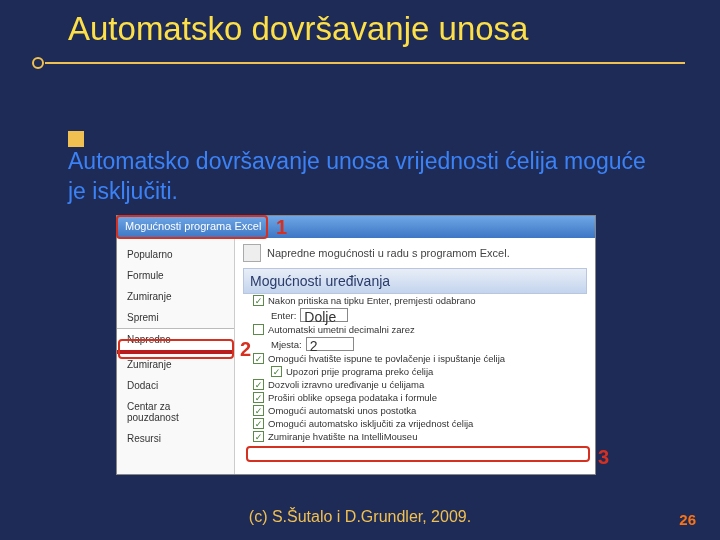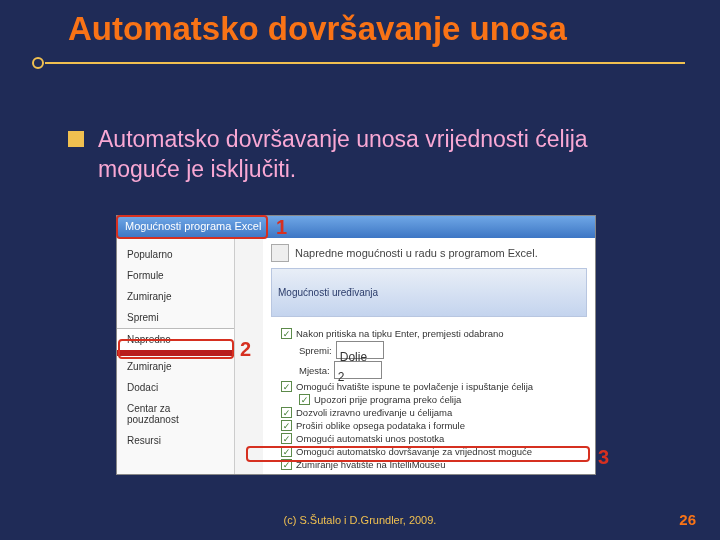--- a/index.html
+++ b/index.html
@@ -7,22 +7,22 @@
     width: 720px; height: 540px;
     background: #1f2b57;
     font-family: Arial, sans-serif;
     position: relative;
     overflow: hidden;
   }
   .title {
     position: absolute;
     left: 68px; top: 10px;
     font-size: 33px;
-    color: #f97316;
-    font-weight: bold;
+    color: #fde047;
+    font-weight: normal;
   }
   .title-underline {
     position: absolute;
     left: 45px; top: 62px;
     width: 640px;
     height: 2px;
     background: #f0c050;
   }
   .title-dot {
     position: absolute;
@@ -31,22 +31,23 @@
     border: 2px solid #f0c050;
     border-radius: 50%;
     background: transparent;
   }
   .bullet-block {
     position: absolute;
     left: 68px; top: 125px;
     width: 600px;
     display: flex;
     align-items: flex-start;
-    color: #f9a8d4;
+    color: #3b82f6;
     font-size: 23px;
+    flex-direction: column;
   }
   .bullet-square {
     width: 16px; height: 16px;
     background: #f0c050;
     margin-top: 6px;
     margin-right: 14px;
     flex-shrink: 0;
   }
   .bullet-text { line-height: 1.3; }
   .dialog-wrap {
@@ -62,38 +63,37 @@
   .dialog-title {
     height: 22px;
     background: linear-gradient(#6fa7e6,#3d76c4);
     color: #fff;
     padding: 4px 8px;
     font-size: 11px;
   }
   .dialog-body {
     display: flex;
     height: calc(100% - 22px);
-    gap: 28px;
   }
   .sidebar {
     width: 118px;
     background: #f9f9f9;
     border-right: 1px solid #ccc;
     padding-top: 6px;
   }
   .sidebar-item {
     padding: 5px 10px;
     font-size: 10px;
     color: #333;
     cursor: pointer;
   }
   .sidebar-item.selected {
     background: #fff;
     border-top: 1px solid #bbb;
-    border-bottom: 6px solid #b91c1c;
+    border-bottom: 4px solid #b91c1c;
   }
   .right-pane {
     flex: 1;
     background: #fff;
     padding: 4px 8px;
     overflow: hidden;
   }
   .rp-head {
     display: flex;
     align-items: center;
@@ -104,24 +104,24 @@
   }
   .rp-icon {
     width: 18px; height: 18px;
     border: 1px solid #aaa;
     background: #eee;
     display: inline-block;
   }
   .rp-section {
     background: linear-gradient(#e8eef7,#c4d4ee);
     color: #2a3b6a;
-    font-size: 10px;
-    padding: 18px 6px;
+    font-size: 14px;
+    padding: 4px 6px;
     border: 1px solid #b8c6e0;
-    margin-bottom: 10px;
+    margin-bottom: 0;
   }
   .opt {
     display: flex;
     align-items: center;
     gap: 4px;
     padding: 1px 2px 1px 10px;
     font-size: 9.5px;
     color: #333;
     white-space: nowrap;
   }
@@ -133,22 +133,22 @@
     justify-content: center;
     font-size: 9px;
     color: #3c7a2c;
     background: #fff;
   }
   .indent { padding-left: 28px; }
   .mini-input {
     width: 48px; height: 14px;
     border: 1px solid #888;
     background: #fff;
-    font-size: 12px;
-    padding: 8px 3px;
+    font-size: 14px;
+    padding: 0 3px;
   }
   .callout {
     position: absolute;
     border: 2px solid #d63020;
     border-radius: 4px;
   }
   .callout-num {
     position: absolute;
     font-size: 20px;
     font-weight: bold;
@@ -158,21 +158,21 @@
   .n1 { left: 276px; top: 216px; }
   .c2 { left: 118px; top: 339px; width: 116px; height: 20px; }
   .n2 { left: 240px; top: 338px; }
   .c3 { left: 246px; top: 446px; width: 344px; height: 16px; }
   .n3 { left: 598px; top: 446px; }
   .copyright {
     position: absolute;
     left: 0; right: 0;
     bottom: 14px;
     text-align: center;
-    font-size: 11px;
+    font-size: 16px;
     color: #f0c050;
   }
   .pagenum {
     position: absolute;
     right: 24px; bottom: 12px;
     font-size: 15px;
     font-weight: bold;
     color: #f97316;
   }
 </style>
@@ -207,22 +207,26 @@
         <span class="rp-icon"></span>
         <span>Napredne mogućnosti u radu s programom Excel.</span>
       </div>
       <div class="rp-section">Mogućnosti uređivanja</div>
 
       <div class="opt">
         <span class="chk">✓</span>
         <span>Nakon pritiska na tipku Enter, premjesti odabrano</span>
       </div>
       <div class="opt indent">
-        <span>Spremi:</span>
+        <span>Enter:</span>
         <span class="mini-input">Dolje</span>
+      </div>
+      <div class="opt">
+        <span class="chk"></span>
+        <span>Automatski umetni decimalni zarez</span>
       </div>
       <div class="opt indent">
         <span>Mjesta:</span>
         <span class="mini-input">2</span>
       </div>
       <div class="opt">
         <span class="chk">✓</span>
         <span>Omogući hvatište ispune te povlačenje i ispuštanje ćelija</span>
       </div>
       <div class="opt indent">
@@ -236,21 +240,21 @@
       <div class="opt">
         <span class="chk">✓</span>
         <span>Proširi oblike opsega podataka i formule</span>
       </div>
       <div class="opt">
         <span class="chk">✓</span>
         <span>Omogući automatski unos postotka</span>
       </div>
       <div class="opt">
         <span class="chk">✓</span>
-        <span>Omogući automatsko dovršavanje za vrijednost moguće</span>
+        <span>Omogući automatsko isključiti za vrijednost ćelija</span>
       </div>
       <div class="opt">
         <span class="chk">✓</span>
         <span>Zumiranje hvatište na IntelliMouseu</span>
       </div>
     </div>
   </div>
 </div>
 
 <div class="callout c1"></div>

